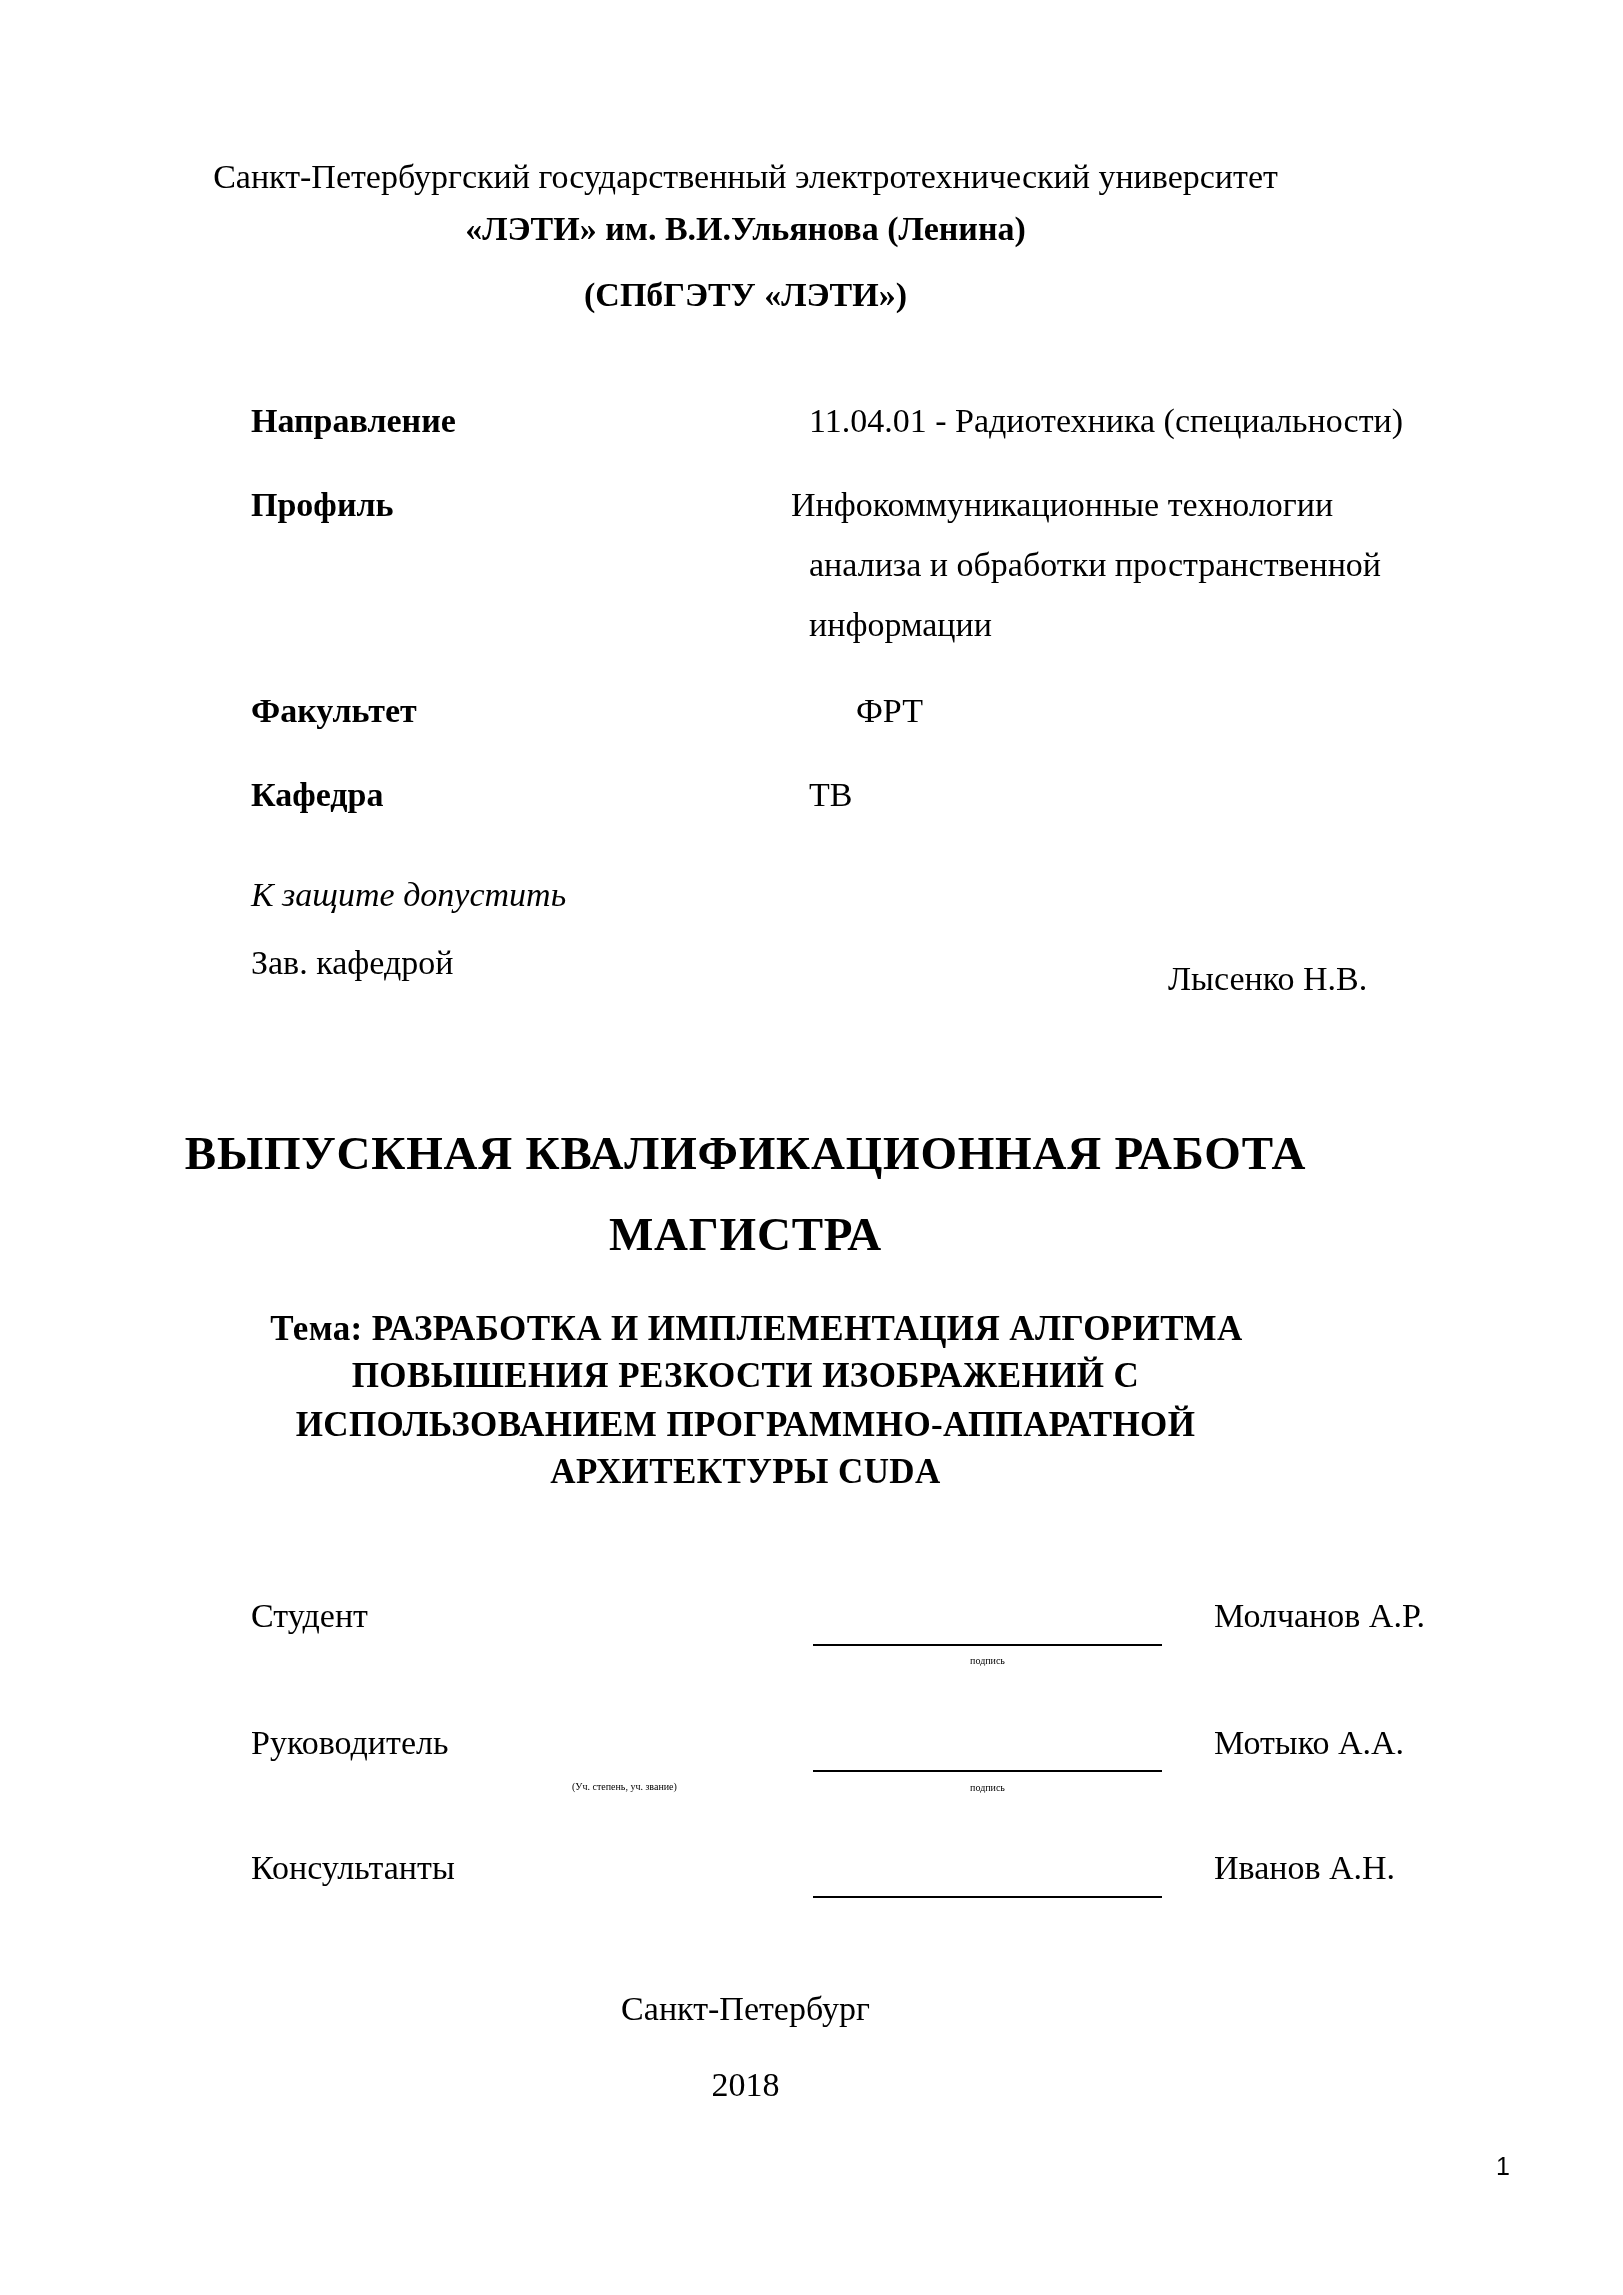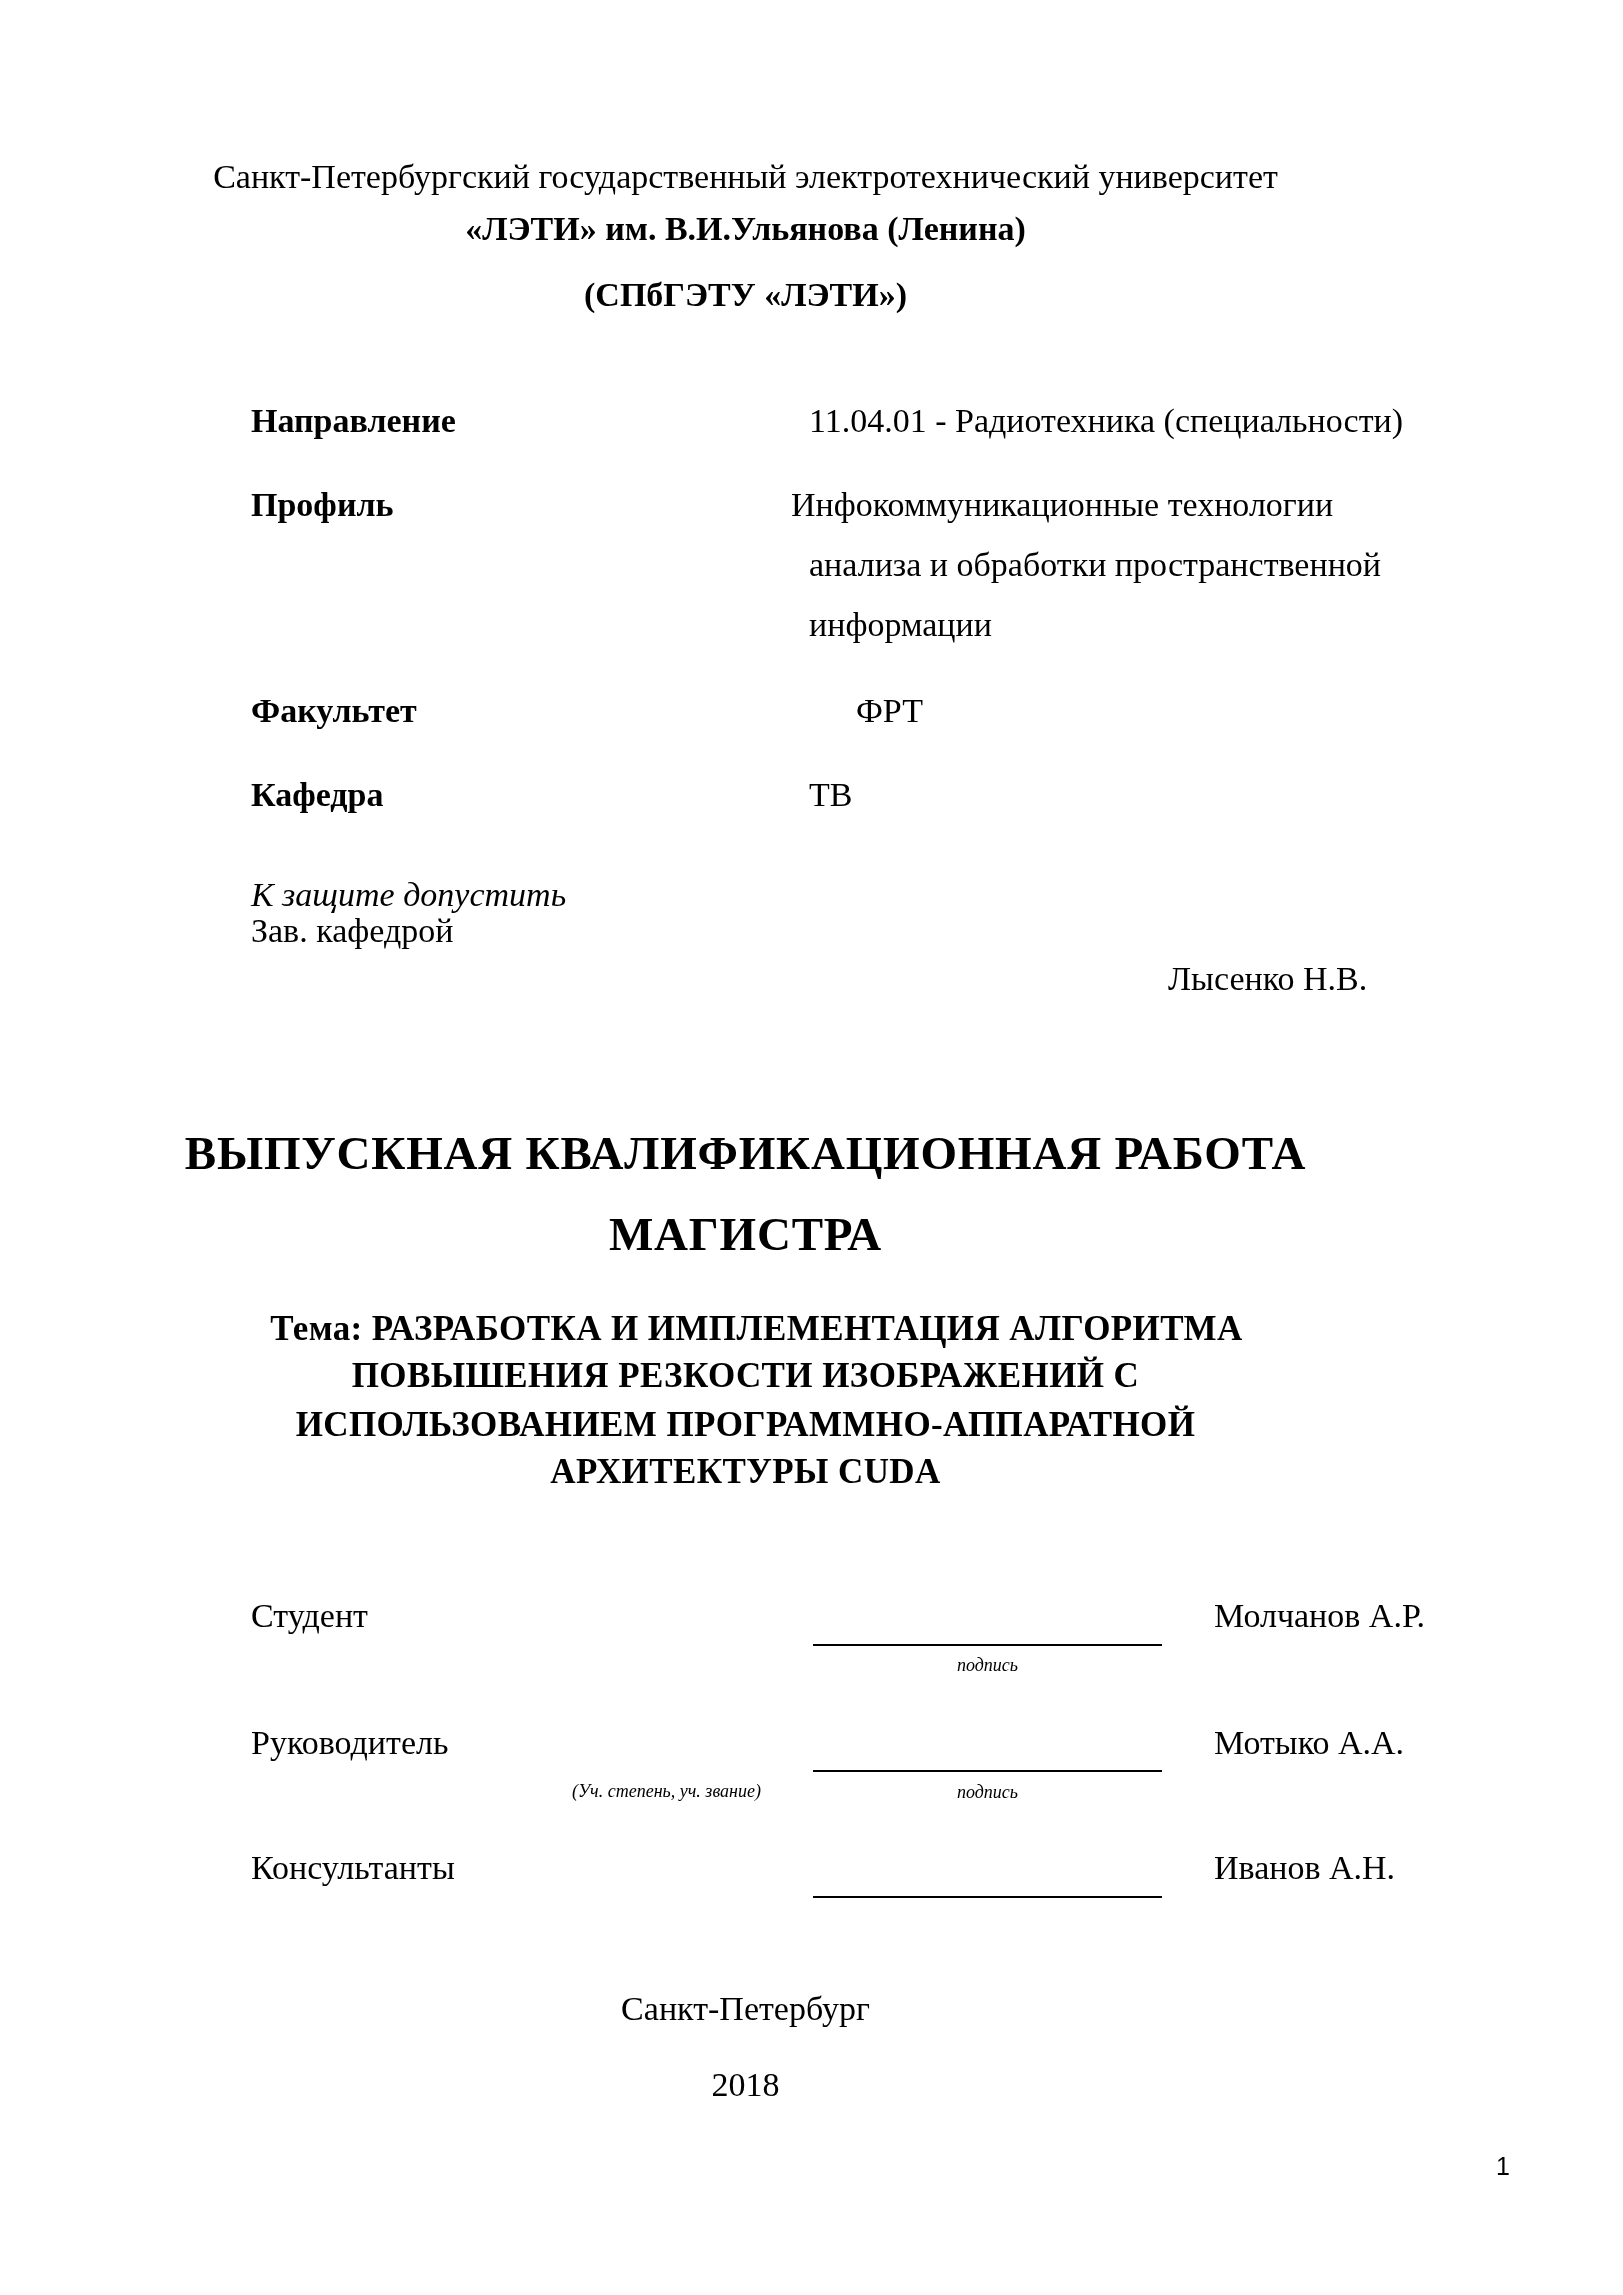--- a/index.html
+++ b/index.html
@@ -5,21 +5,21 @@
   html, body { margin: 0; padding: 0; background: #ffffff; }
   body { width: 1623px; height: 2295px; position: relative; overflow: hidden;
          font-family: "Liberation Serif", "DejaVu Serif", serif; color: #000; }
   .abs { position: absolute; white-space: nowrap; line-height: 1; }
   .center { left: 0; width: 1491px; text-align: center; }
   .body { font-size: 34px; }
   .bold { font-weight: bold; }
   .ital { font-style: italic; }
   .h1 { font-size: 47px; font-weight: bold; letter-spacing: 0.8px; }
   .h2 { font-size: 35px; font-weight: bold; letter-spacing: 0.4px; }
-  .small { font-size: 18px; font-style: italic; }
+  .small { font-size: 10px; }
   .sigline { position: absolute; left: 813px; width: 349px; height: 0; border-top: 2.4px solid #000; }
   .pagenum { font-family: "Liberation Sans", "DejaVu Sans", sans-serif; font-size: 25px; }
 </style>
 </head>
 <body>
 
 <div class="abs center body" style="top:160px;">Санкт-Петербургский государственный электротехнический университет</div>
 <div class="abs center body bold" style="top:212px;">«ЛЭТИ» им. В.И.Ульянова (Ленина)</div>
 <div class="abs center body bold" style="top:278px;">(СПбГЭТУ «ЛЭТИ»)</div>
 
@@ -31,21 +31,21 @@
 <div class="abs body" style="left:809px; top:548px;">анализа и обработки пространственной</div>
 <div class="abs body" style="left:809px; top:608px;">информации</div>
 
 <div class="abs body bold" style="left:251px; top:694px;">Факультет</div>
 <div class="abs body" style="left:809px; top:694px;margin-left:47px;">ФРТ</div>
 
 <div class="abs body bold" style="left:251px; top:778px;">Кафедра</div>
 <div class="abs body" style="left:809px; top:778px;">ТВ</div>
 
 <div class="abs body ital" style="left:251px; top:878px;">К защите допустить</div>
-<div class="abs body" style="left:251px; top:914px;">Зав. кафедрой</div>
+<div class="abs body" style="left:251px; top:946px;">Зав. кафедрой</div>
 <div class="abs body" style="left:1168px; top:962px;">Лысенко Н.В.</div>
 
 <div class="abs center h1" style="top:1130px;">ВЫПУСКНАЯ КВАЛИФИКАЦИОННАЯ РАБОТА</div>
 <div class="abs center h1" style="top:1211px;">МАГИСТРА</div>
 
 <div class="abs center h2" style="top:1311px;padding-left:11px;">Тема: РАЗРАБОТКА И ИМПЛЕМЕНТАЦИЯ АЛГОРИТМА</div>
 <div class="abs center h2" style="top:1358px;">ПОВЫШЕНИЯ РЕЗКОСТИ ИЗОБРАЖЕНИЙ С</div>
 <div class="abs center h2" style="top:1407px;">ИСПОЛЬЗОВАНИЕМ ПРОГРАММНО-АППАРАТНОЙ</div>
 <div class="abs center h2" style="top:1454px;">АРХИТЕКТУРЫ CUDA</div>
 

